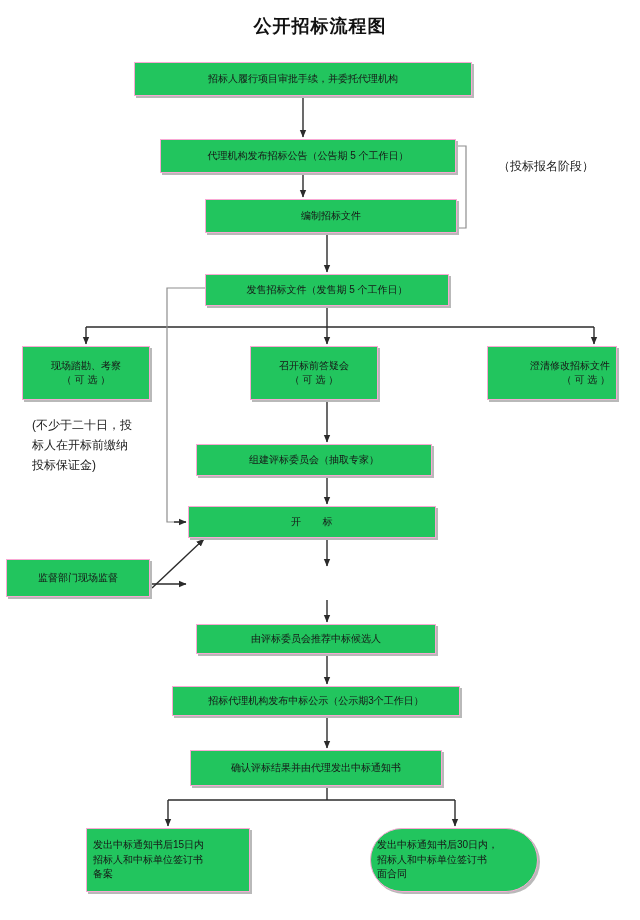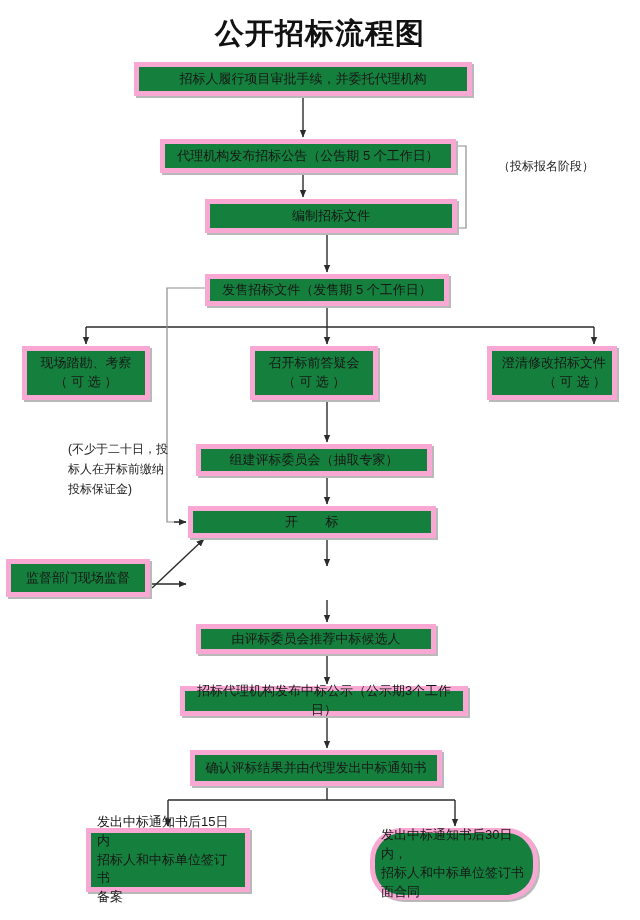--- a/index.html
+++ b/index.html
@@ -29,35 +29,35 @@
     width: 640px;
     height: 920px;
     pointer-events: none;
   }
   .title {
     position: absolute;
     left: 0;
     top: 14px;
     width: 640px;
     text-align: center;
-    font-size: 29px;
+    font-size: 18px;
     font-weight: bold;
     letter-spacing: 1px;
     color: #111;
   }
   .node {
     position: absolute;
     box-sizing: border-box;
-    border: 5px solid #f9a8d4;
-    background: #15803d;
+    border: 1px solid #f9a8d4;
+    background: #22c55e;
     display: flex;
     align-items: center;
     justify-content: center;
     text-align: center;
-    font-size: 13px;
+    font-size: 10px;
     line-height: 1.45;
     color: #161616;
     padding: 2px 6px;
   }
   .node.shadow {
     box-shadow: 2px 2px 0 0 #b9b9b9;
   }
   .node .inner {
     width: 100%;
     white-space: pre-line;
@@ -172,39 +172,39 @@
 
   <div class="node shadow" style="left:6px; top:559px; width:144px; height:38px;">
     <span class="inner">监督部门现场监督</span>
   </div>
 
 
   <div class="node shadow" style="left:196px; top:624px; width:240px; height:30px;">
     <span class="inner">由评标委员会推荐中标候选人</span>
   </div>
 
-  <div class="node shadow" style="left:180px; top:686px; width:288px; height:30px;">
+  <div class="node shadow" style="left:172px; top:686px; width:288px; height:30px;">
     <span class="inner">招标代理机构发布中标公示（公示期3个工作日）</span>
   </div>
 
   <div class="node shadow" style="left:190px; top:750px; width:252px; height:36px;">
     <span class="inner">确认评标结果并由代理发出中标通知书</span>
   </div>
 
   <div class="node shadow left-align" style="left:86px; top:828px; width:164px; height:64px;">
     <span class="inner">发出中标通知书后15日内
 招标人和中标单位签订书
 备案</span>
   </div>
 
-  <div class="node shadow left-align" style="left:370px; top:828px; width:168px; height:72px;border-radius:32px;">
+  <div class="node shadow left-align" style="left:370px; top:828px; width:168px; height:64px;border-radius:32px;">
     <span class="inner">发出中标通知书后30日内，
 招标人和中标单位签订书
 面合同</span>
   </div>
 
   <div class="note" style="left:498px; top:157px;">（投标报名阶段）</div>
 
-  <div class="note" style="left:32px; top:440px; width:122px;margin-left:36px;">(不少于二十日，投
+  <div class="note" style="left:32px; top:416px; width:122px;">(不少于二十日，投
 标人在开标前缴纳
 投标保证金)</div>
 
 </div>
 
 </body></html>

